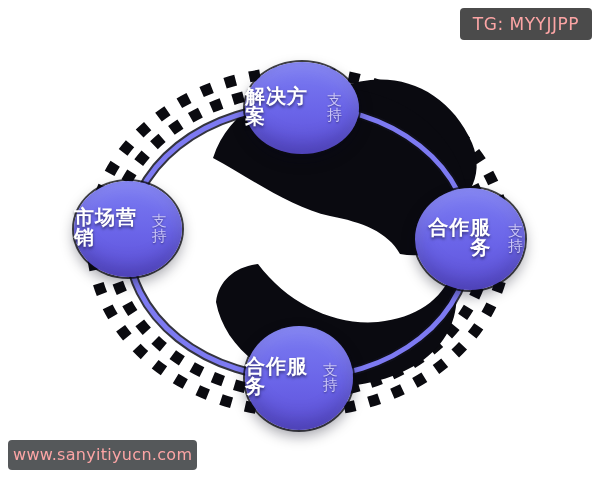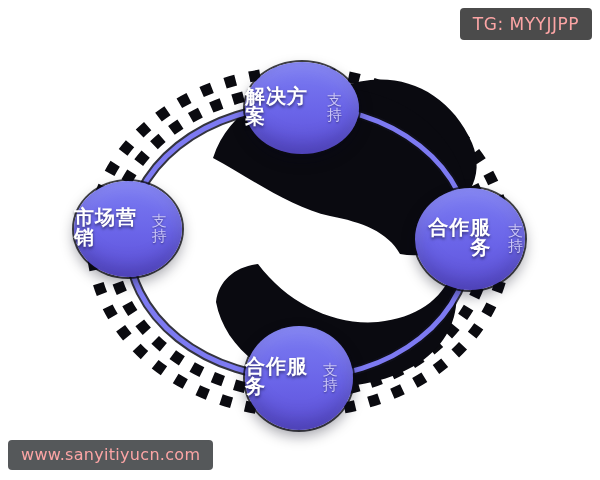--- a/index.html
+++ b/index.html
@@ -44,21 +44,21 @@
   
   .badge{
     position:absolute;color:#fca5a5;z-index:6;line-height:1;border-radius:4px;
     display:flex;align-items:center;white-space:nowrap;
   }
   .badge-tg{
     right:8px;top:8px;height:32px;padding:0 13px;font-size:17px;
     background:var(--badge-top-bg,#4b4b4b);letter-spacing:.5px;
   }
   .badge-site{
-    left:8px;top:440px;height:30px;padding:0 13px;font-size:16px;
+    left:8px;top:440px;height:30px;padding:0 5px;font-size:16px;
     background:var(--badge-bottom-bg,#55585a);letter-spacing:.3px;
   }
 </style>
 </head>
 <body>
 
 <div class="stage">
 
   <svg width="600" height="480" viewBox="0 0 600 480">
 

